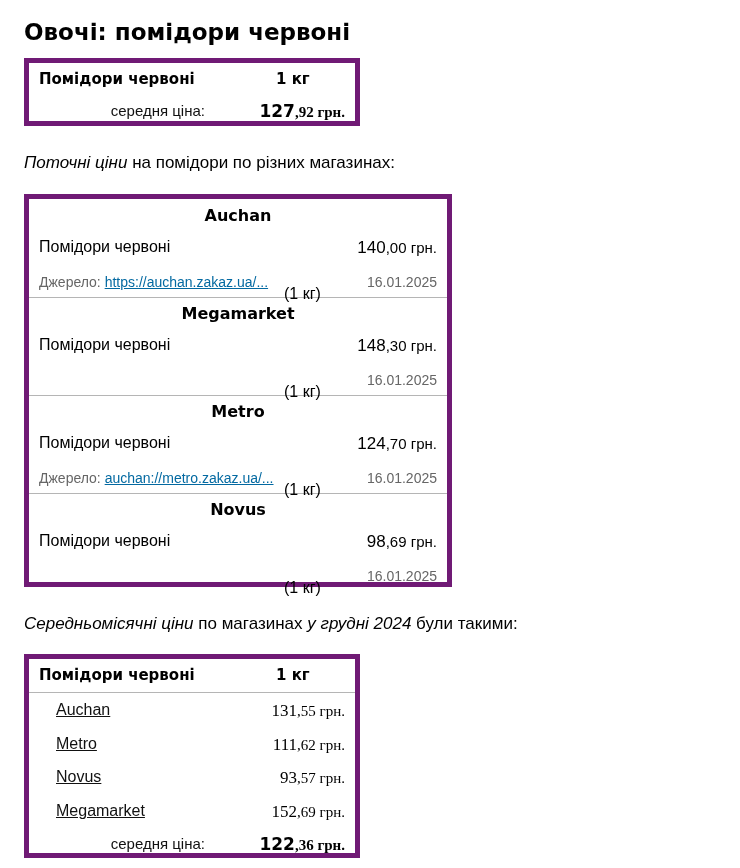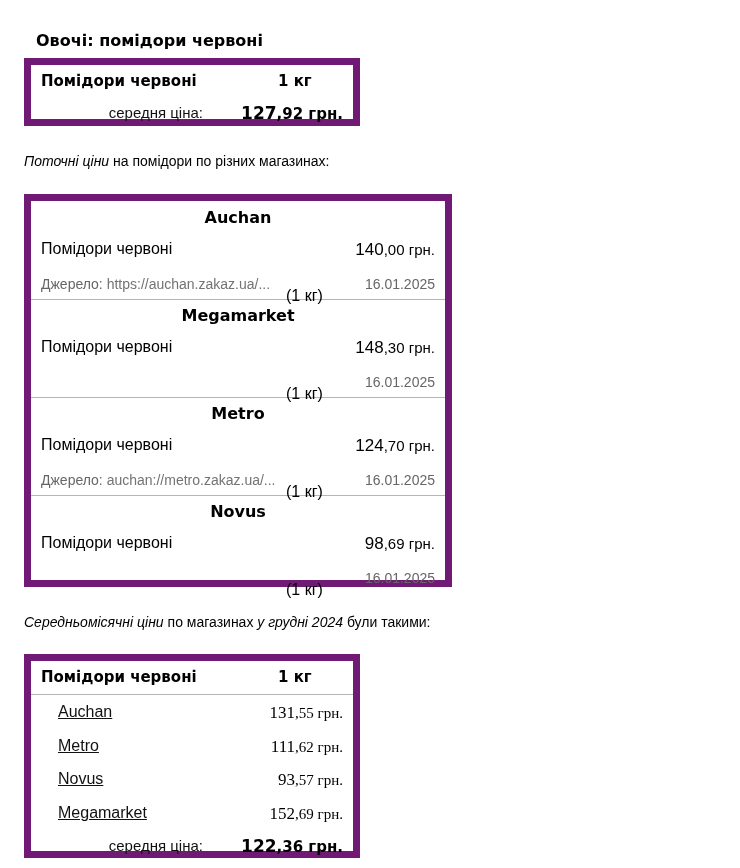--- a/index.html
+++ b/index.html
@@ -3,52 +3,52 @@
 <meta charset="utf-8">
 <style>
   html, body { margin: 0; padding: 0; background: #ffffff; }
   body {
     width: 740px; height: 868px; position: relative; overflow: hidden;
     font-family: "Liberation Sans", sans-serif; color: #000;
   }
   .title {
     position: absolute; left: 24px; top: 19px;
     font-family: "DejaVu Sans", sans-serif; font-weight: bold;
-    font-size: 16px; letter-spacing: 0; margin: 12px;
+    font-size: 23px; letter-spacing: 0; margin: 0;
   }
   .box {
-    position: absolute; border: 7px solid #701a75; background: #fff;
+    position: absolute; border: 5px solid #701a75; background: #fff;
     box-sizing: border-box;
     padding-left: 23px;
   }
   .summary { left: 24px; top: 58px; width: 336px; height: 68px; }
   .srow { position: absolute; left: 0; right: 0; height: 30px; }
   .bold-dv { font-family: "DejaVu Sans", sans-serif; font-weight: bold; }
   .hdr-name { position: absolute; left: 10px; top: 7px; font-size: 15px; }
   .hdr-unit { position: absolute; left: 247px; top: 7px; font-size: 15px; }
   .avg-label { position: absolute; right: 150px; font-size: 15px; color: #111; }
   .avg-value { position: absolute; right: 10px; font-size: 17px; }
-  .avg-value .dec { font-size: 15px; }
+  .avg-value .dec { font-size: 15px; font-family: Liberation Serif, serif; }
   .intro {
-    position: absolute; left: 24px; font-size: 14px; margin: 0;
+    position: absolute; left: 24px; font-size: 17px; margin: 0;
   }
   .intro i { font-style: italic; }
   .stores { left: 24px; top: 194px; width: 428px; height: 393px; }
   .store { position: absolute; left: 0; right: 0; height: 98px; border-bottom: 1px solid #b5b5b5; }
   .store:last-child { border-bottom: none; }
   .store-name {
     position: absolute; left: 0; right: 0; top: 7px; text-align: center;
     font-family: "DejaVu Sans", sans-serif; font-weight: bold; font-size: 16px;
   }
   .prod { position: absolute; left: 10px; top: 39px; font-size: 16px; }
   .qty { position: absolute; left: 255px; top: 39px; font-size: 16px; margin-top: 47px; }
   .price { position: absolute; right: 10px; top: 39px; font-size: 17px; }
   .price .dec { font-size: 15px; margin-top: 15px; }
   .source { position: absolute; left: 10px; top: 75px; font-size: 14px; color: #666; }
-  .source a { color: #737373; }
+  .source a { color: #0369a1; text-decoration: underline; }
   .date { position: absolute; right: 10px; top: 75px; font-size: 14px; color: #666; }
   .monthly { left: 24px; top: 654px; width: 336px; height: 204px; }
   .m-hdr { position: absolute; left: 0; right: 0; top: 0; height: 33px; border-bottom: 1px solid #b5b5b5; }
   .m-row { position: absolute; left: 0; right: 0; height: 34px; }
   .m-store { position: absolute; left: 27px; top: 8px; font-size: 16px; color: #111; text-decoration: underline; }
   .m-price { position: absolute; right: 10px; top: 8px; font-size: 17px; font-family: Liberation Serif, serif; }
   .m-price .dec { font-size: 15px; }
 </style>
 </head>
 <body>

